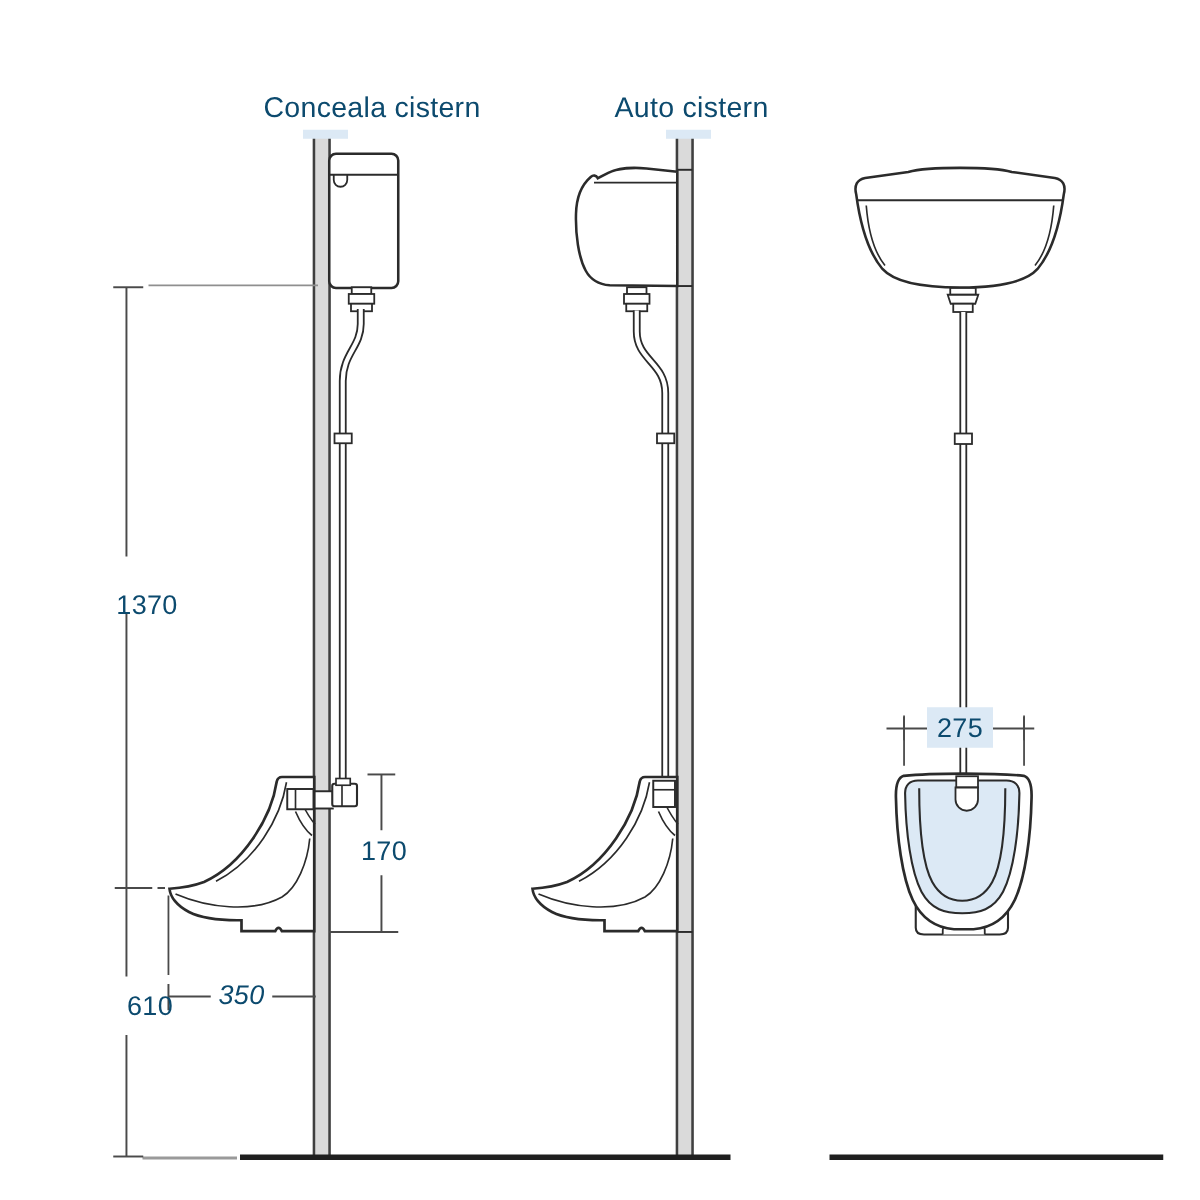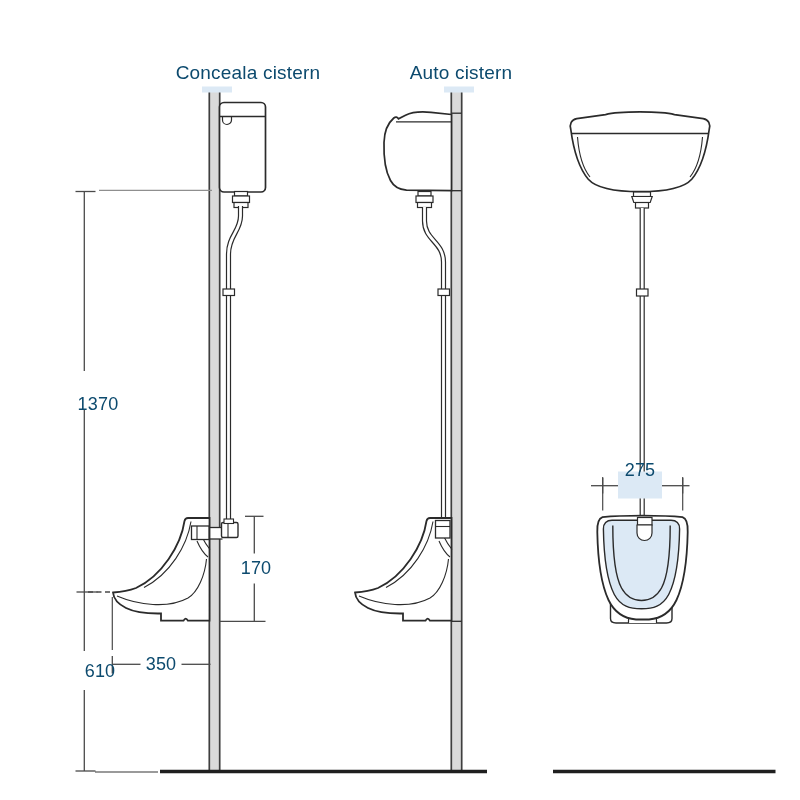--- a/index.html
+++ b/index.html
@@ -11,23 +11,23 @@
   .lbl{
     position:absolute;transform:translate(-50%,-50%);
     color:#0c4a6e;white-space:nowrap;letter-spacing:.2px;
   }
   .title{font-size:19px;}
   .dim{font-size:18px;}
   .t-conceala{left:248px;top:73px;}
   .t-auto{left:461px;top:73px;}
   .d-1370{left:98px;top:390px;margin-top:14px;}
   .d-610{left:100px;top:671px;}
-  .d-350{left:161px;top:664px;}
+  .d-350{left:161px;top:664px;font-style:italic;}
   .d-360{left:256px;top:568px;}
-  .d-275{left:640px;top:470px;}
+  .d-275{left:640px;top:486px;}
 </style>
 </head>
 <body>
 
 <div class="canvas">
 <svg width="800" height="800" viewBox="0 0 800 800">
 
   <g>
     <rect x="209.3" y="92" width="10.4" height="679.5" fill="#dadada"></rect>
     <line x1="209.3" y1="92" x2="209.3" y2="771.5" stroke="#3f3f3f" stroke-width="1.7"></line>

